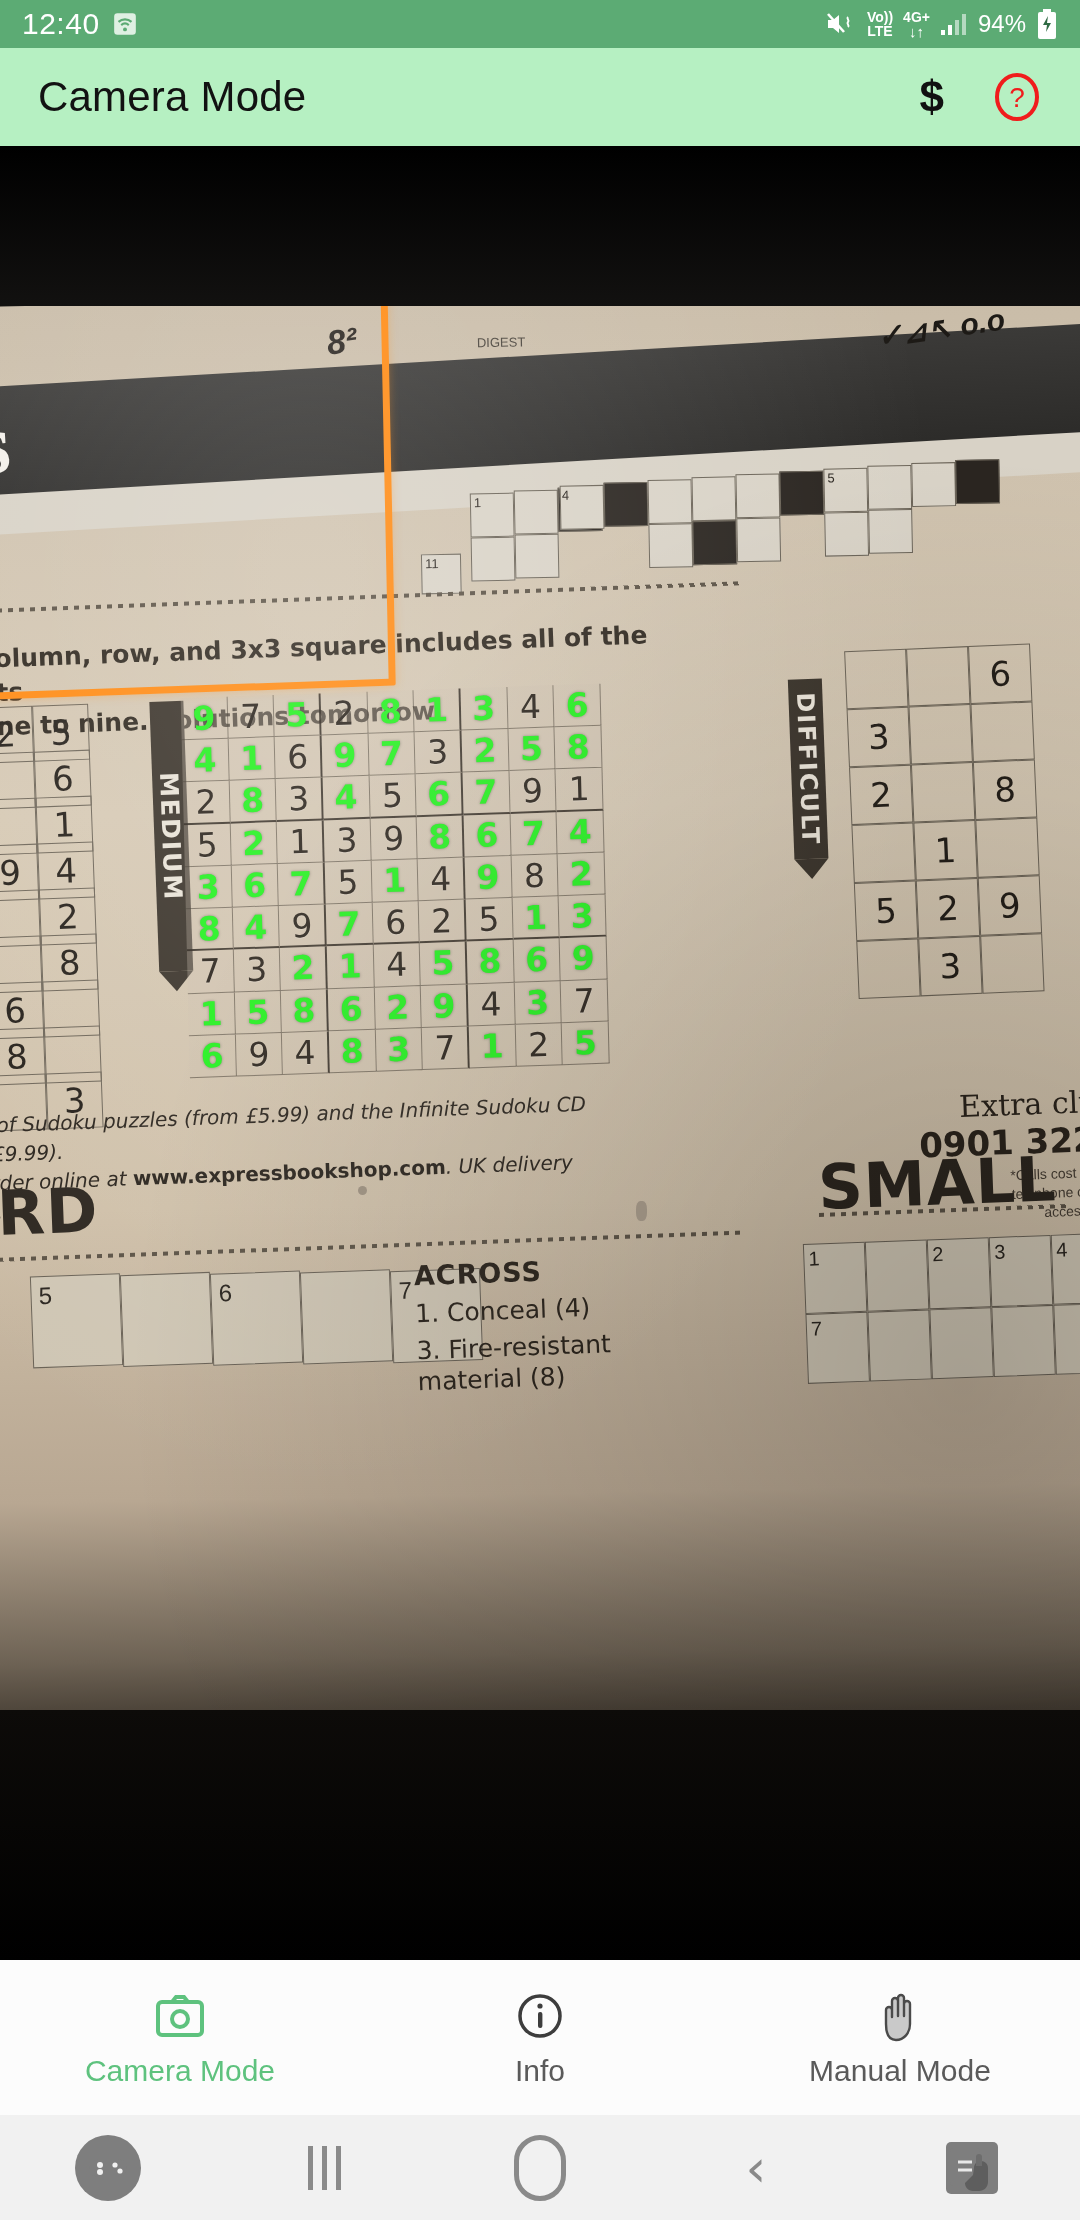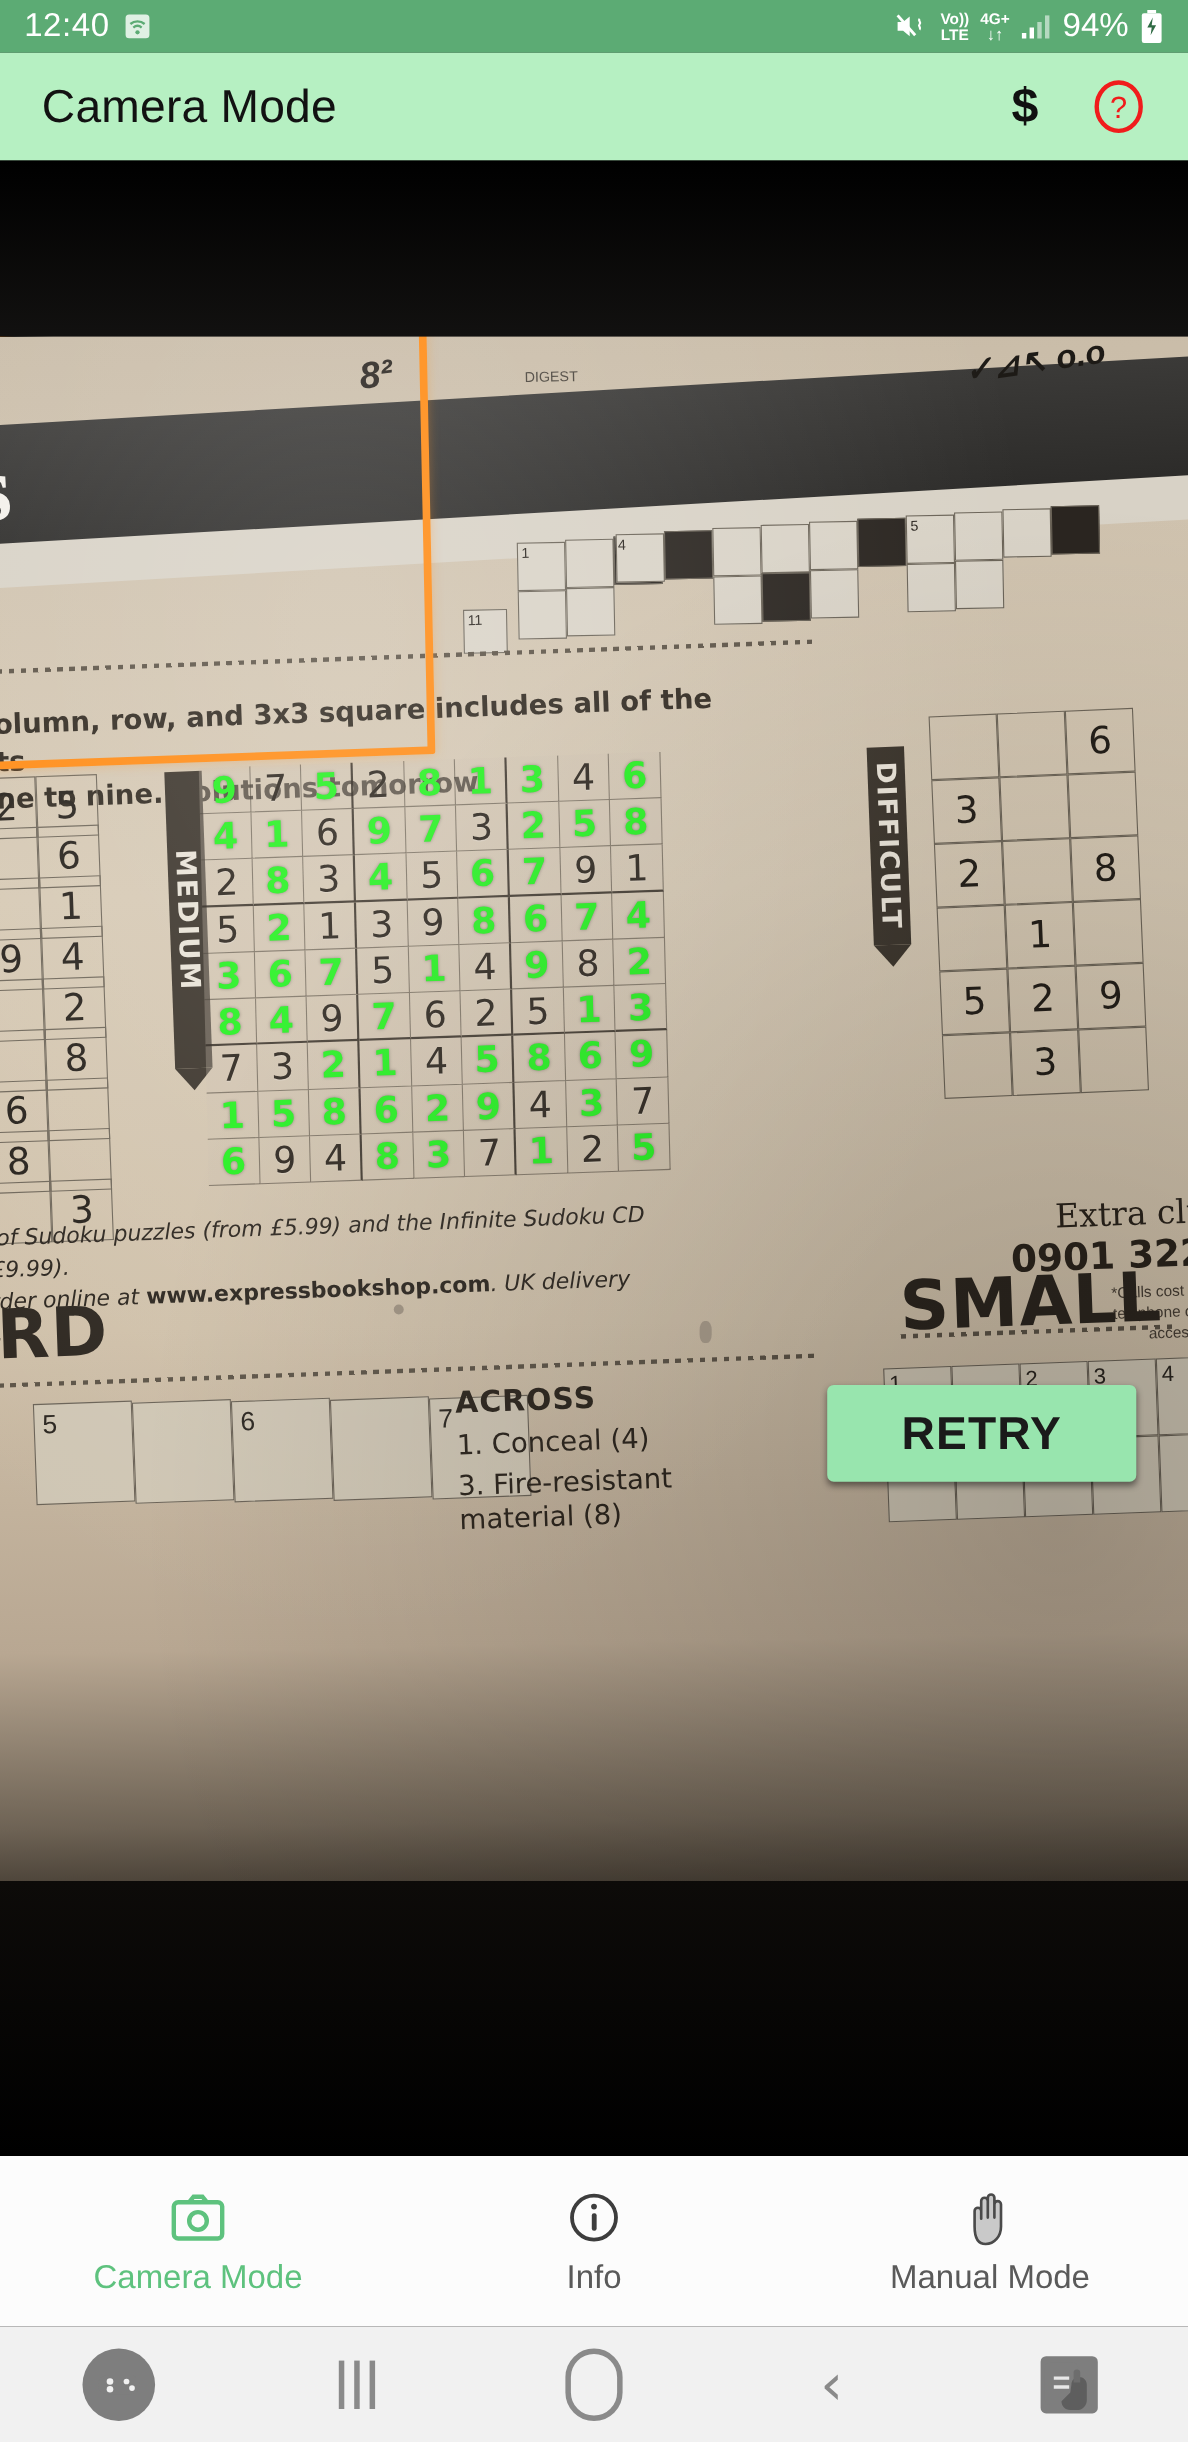--- a/index.html
+++ b/index.html
@@ -15,21 +15,21 @@
     position:absolute; top:0; left:0; width:1080px; height:48px;
     background:#5cab74; display:flex; align-items:center;
     padding:0 22px; color:#ffffff;
   }
   .sb-time { font-size:30px; font-weight:500; letter-spacing:0.5px; }
   .sb-left { display:flex; align-items:center; gap:12px; }
   .sb-right { margin-left:auto; display:flex; align-items:center; gap:10px; }
   .sb-icon { display:flex; align-items:center; }
   .sb-stack { display:flex; flex-direction:column; align-items:center;
               line-height:1.0; font-size:14px; font-weight:700; }
-  .sb-batt { font-size:30px; font-weight:500; }
+  .sb-batt { font-size:24px; font-weight:500; }
 
   
   .appbar {
     position:absolute; top:48px; left:0; width:1080px; height:98px;
     background:#b6f0c2; display:flex; align-items:center; padding:0 38px;
   }
   .appbar-title { font-size:42px; color:#121212; font-weight:400; letter-spacing:0.2px; }
   .appbar-actions { margin-left:auto; display:flex; align-items:center; gap:48px; }
   .dollar-btn { font-size:44px; color:#111; font-weight:600; line-height:1; }
   .help-btn { width:50px; height:50px; display:flex; align-items:center; justify-content:center; }
@@ -555,21 +555,20 @@
         <div class="sc-num" style="left:5px;   top:74px;">7</div>
       </div>
 
     </div>
 
     <div class="vp-dark-top"></div>
     <div class="vp-dark-bot"></div>
     <div class="speck" style="left:358px; top:1040px; width:9px; height:9px;"></div>
     <div class="speck" style="left:636px; top:1055px; width:11px; height:20px; border-radius:40%;"></div>
 
-    <div class="retry-btn">RETRY</div>
   </div>
 
   <div class="tabbar">
     <div class="tab active">
       <span class="tab-ico">
         <svg width="50" height="44" viewBox="0 0 50 44">
           <rect x="3" y="8" width="44" height="33" rx="4" fill="none" stroke="#5ec27e" stroke-width="4"></rect>
           <path d="M17 8l4-5h8l4 5" fill="none" stroke="#5ec27e" stroke-width="4"></path>
           <circle cx="25" cy="25" r="8" fill="none" stroke="#5ec27e" stroke-width="4"></circle>
         </svg>

